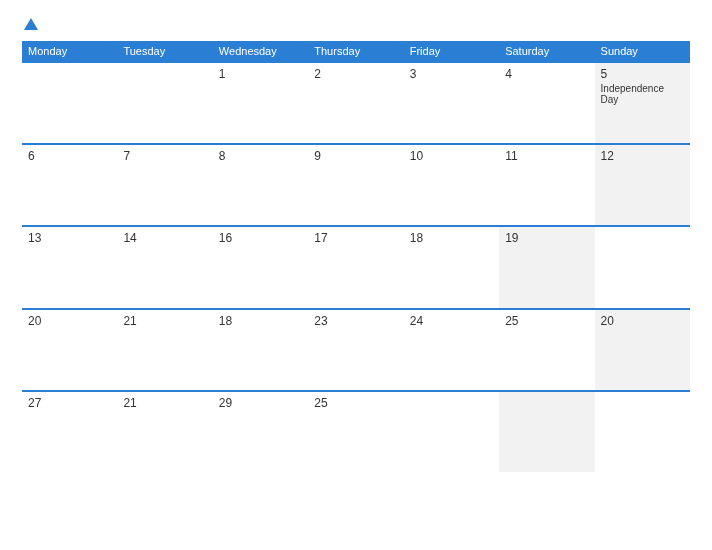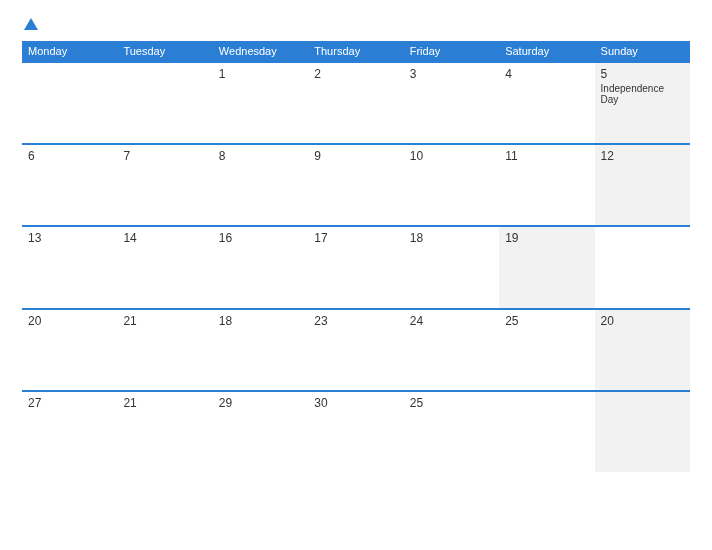--- a/index.html
+++ b/index.html
@@ -235,23 +235,20 @@
           <div class="cal-cell">
             <span class="cal-day">27</span>
           </div>
           <div class="cal-cell">
             <span class="cal-day">21</span>
           </div>
           <div class="cal-cell">
             <span class="cal-day">29</span>
           </div>
           <div class="cal-cell">
-            <span class="cal-day">30</span>
-          </div>
-          <div class="cal-cell">
             <span class="cal-day">25</span>
           </div>
           <div class="cal-cell"></div>
           <div class="cal-cell gray-bg"></div>
         </div>
       </div>
   </div>
 </div>
 
 </body></html>

